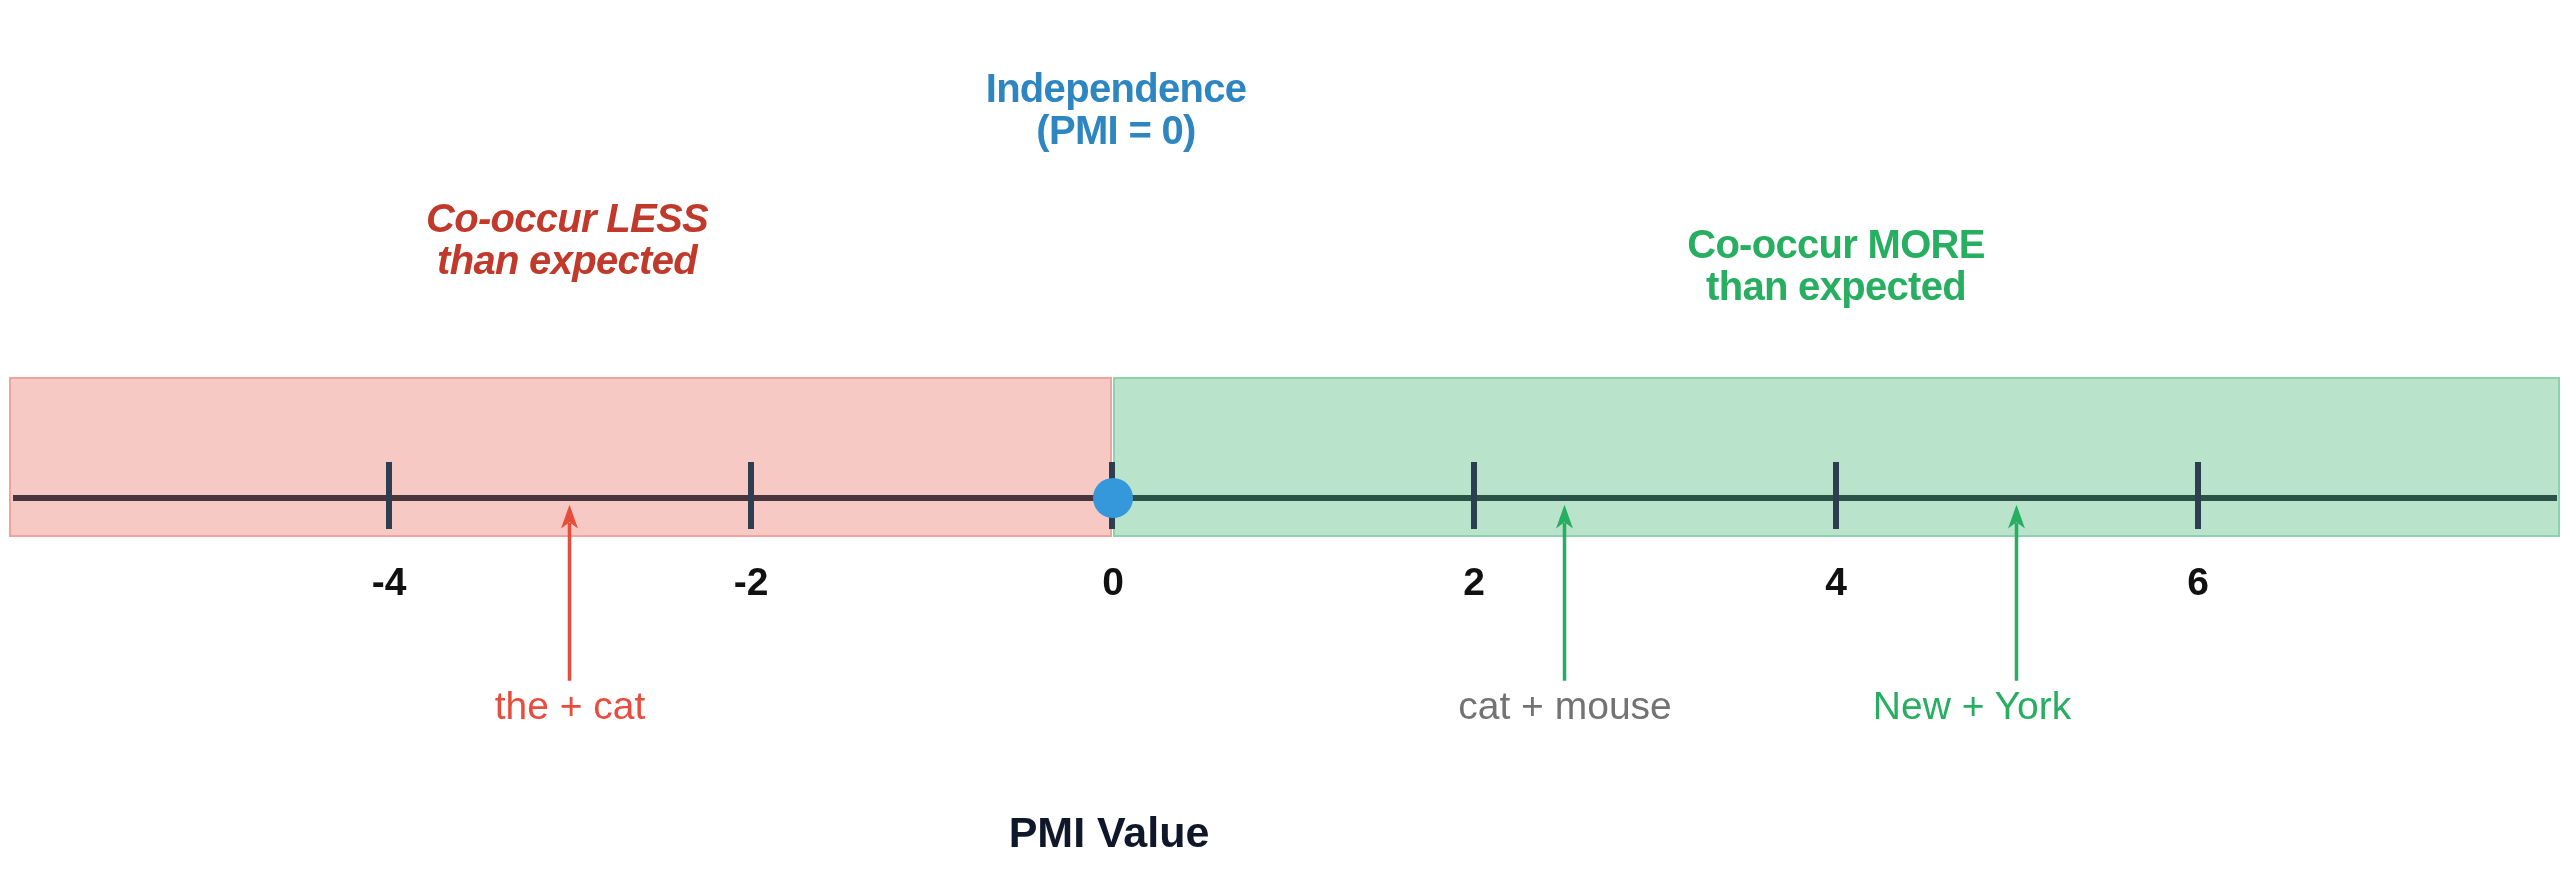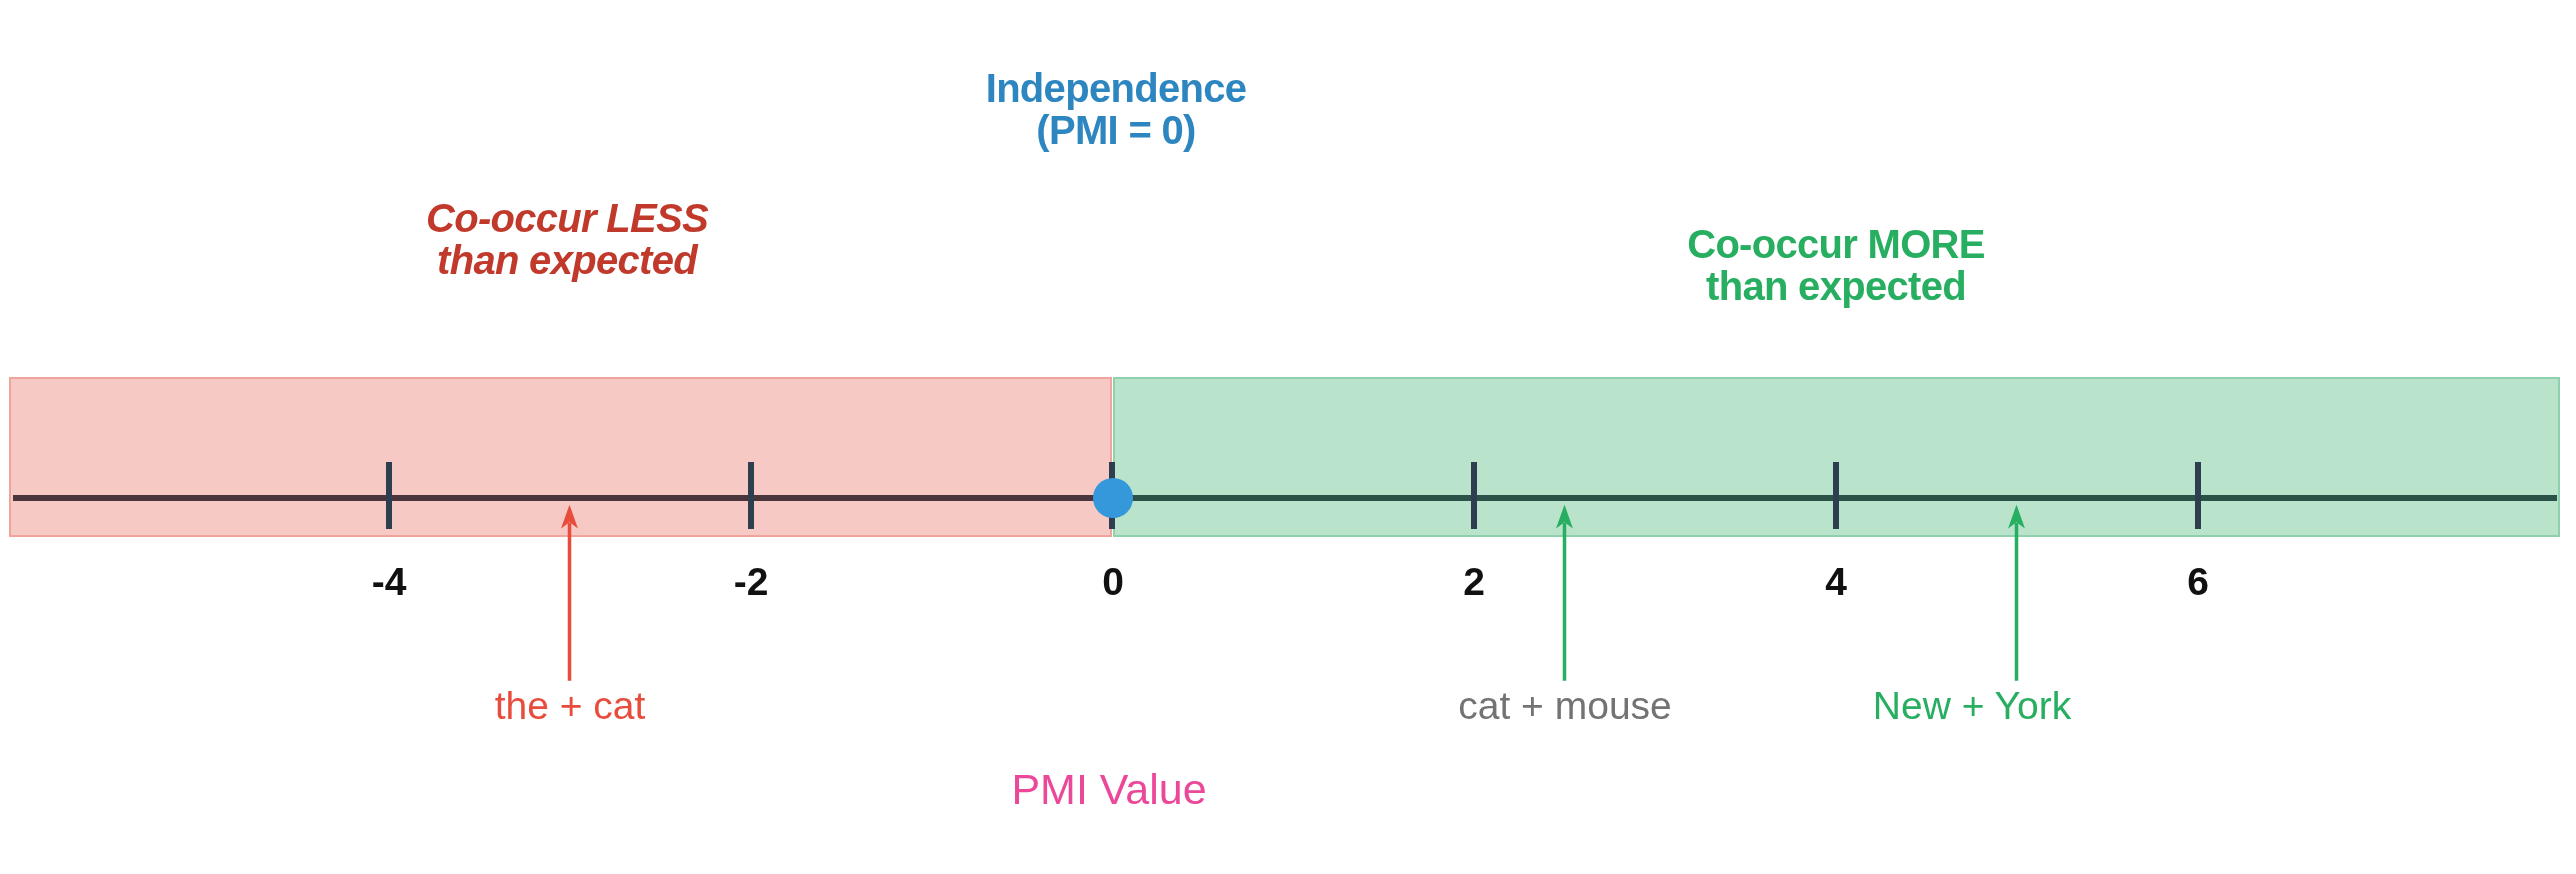--- a/index.html
+++ b/index.html
@@ -71,25 +71,25 @@
     position: absolute;
     top: 684px;
     width: 312px;
     transform: translateX(-50%);
     text-align: center;
     font-size: 39px;
     white-space: nowrap;
   }
   .axis-title {
     position: absolute;
-    top: 765px;
+    top: 808px;
     transform: translateX(-50%);
     font-size: 43px;
-    font-weight: normal;
-    color: #ec4899;
+    font-weight: bold;
+    color: #0f172a;
     white-space: nowrap;
   }
 </style>
 </head>
 <body>
 
 <div id="figure">
 
   <div class="heading" style="left: 1116px; top: 67px; color: rgb(46, 134, 193);">
     <div>Independence</div>

